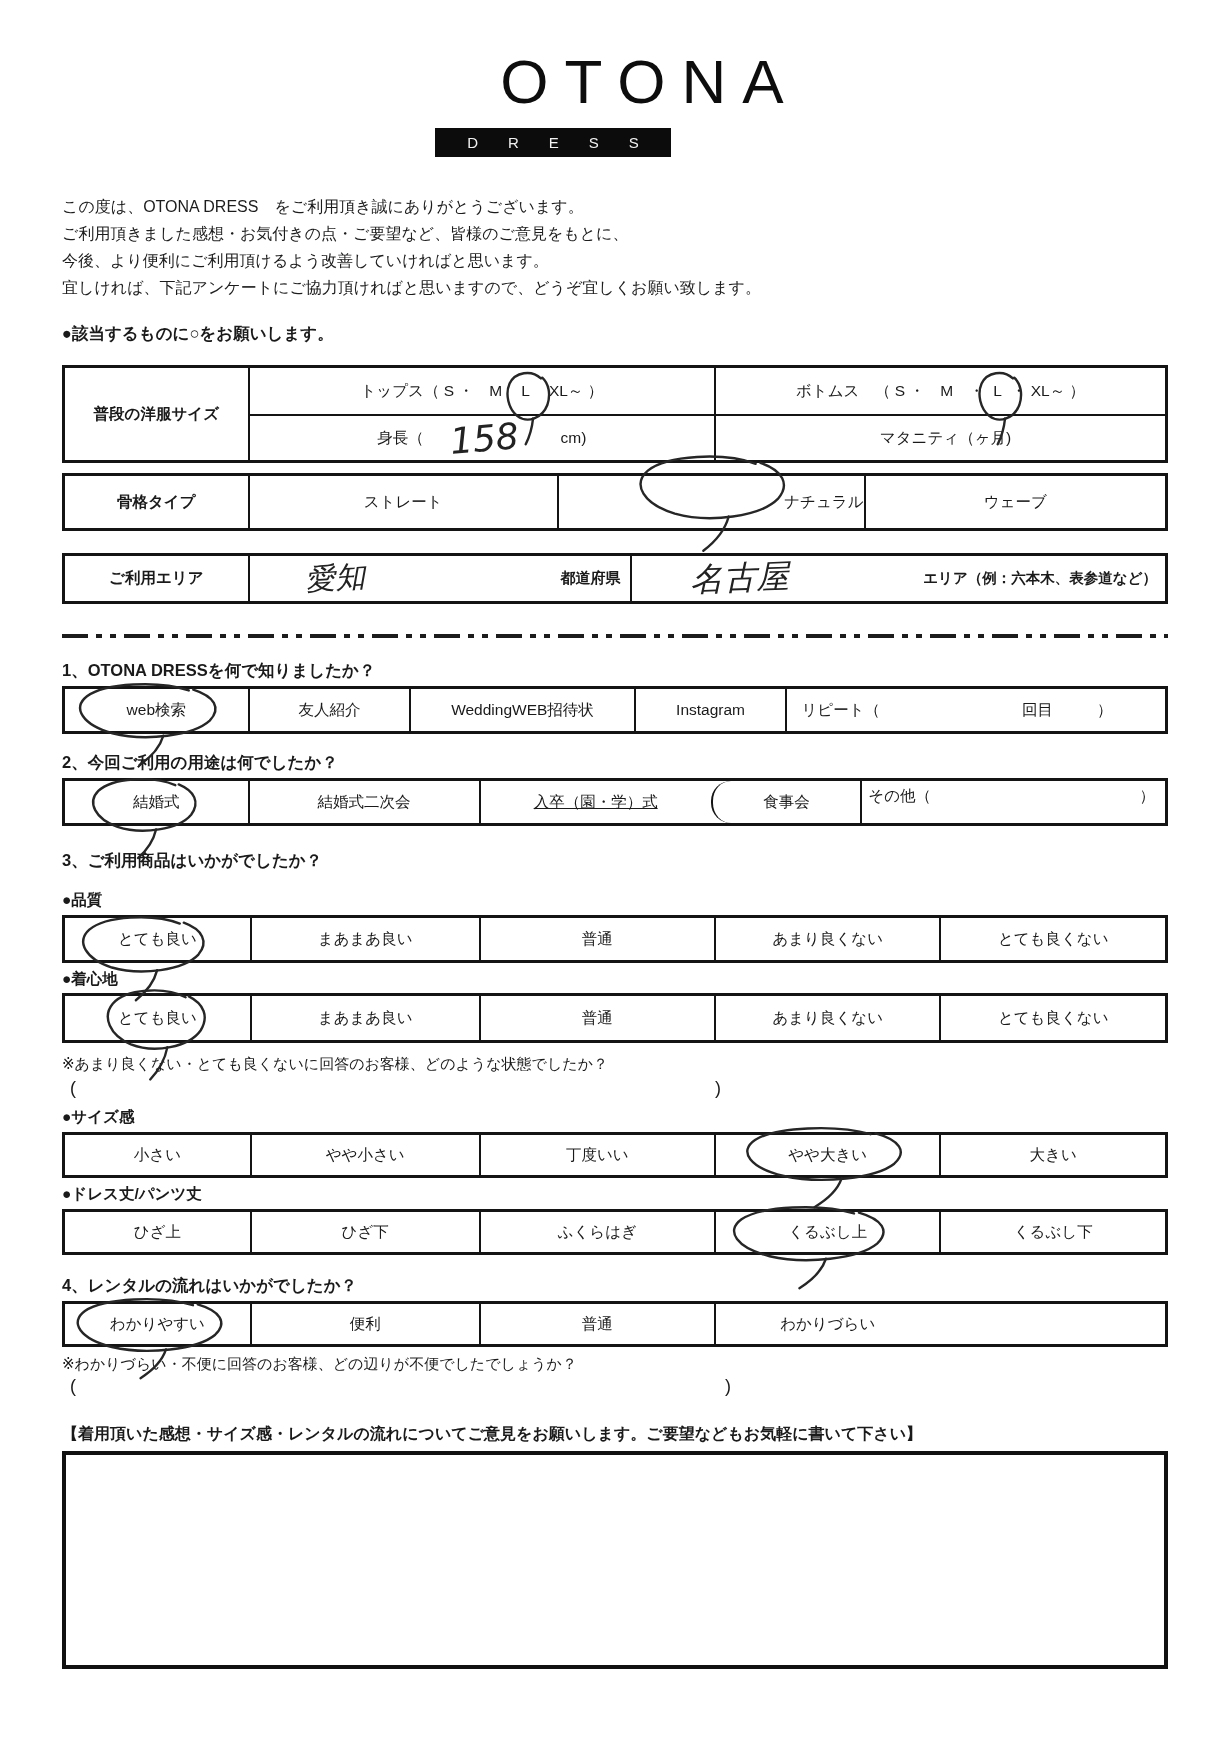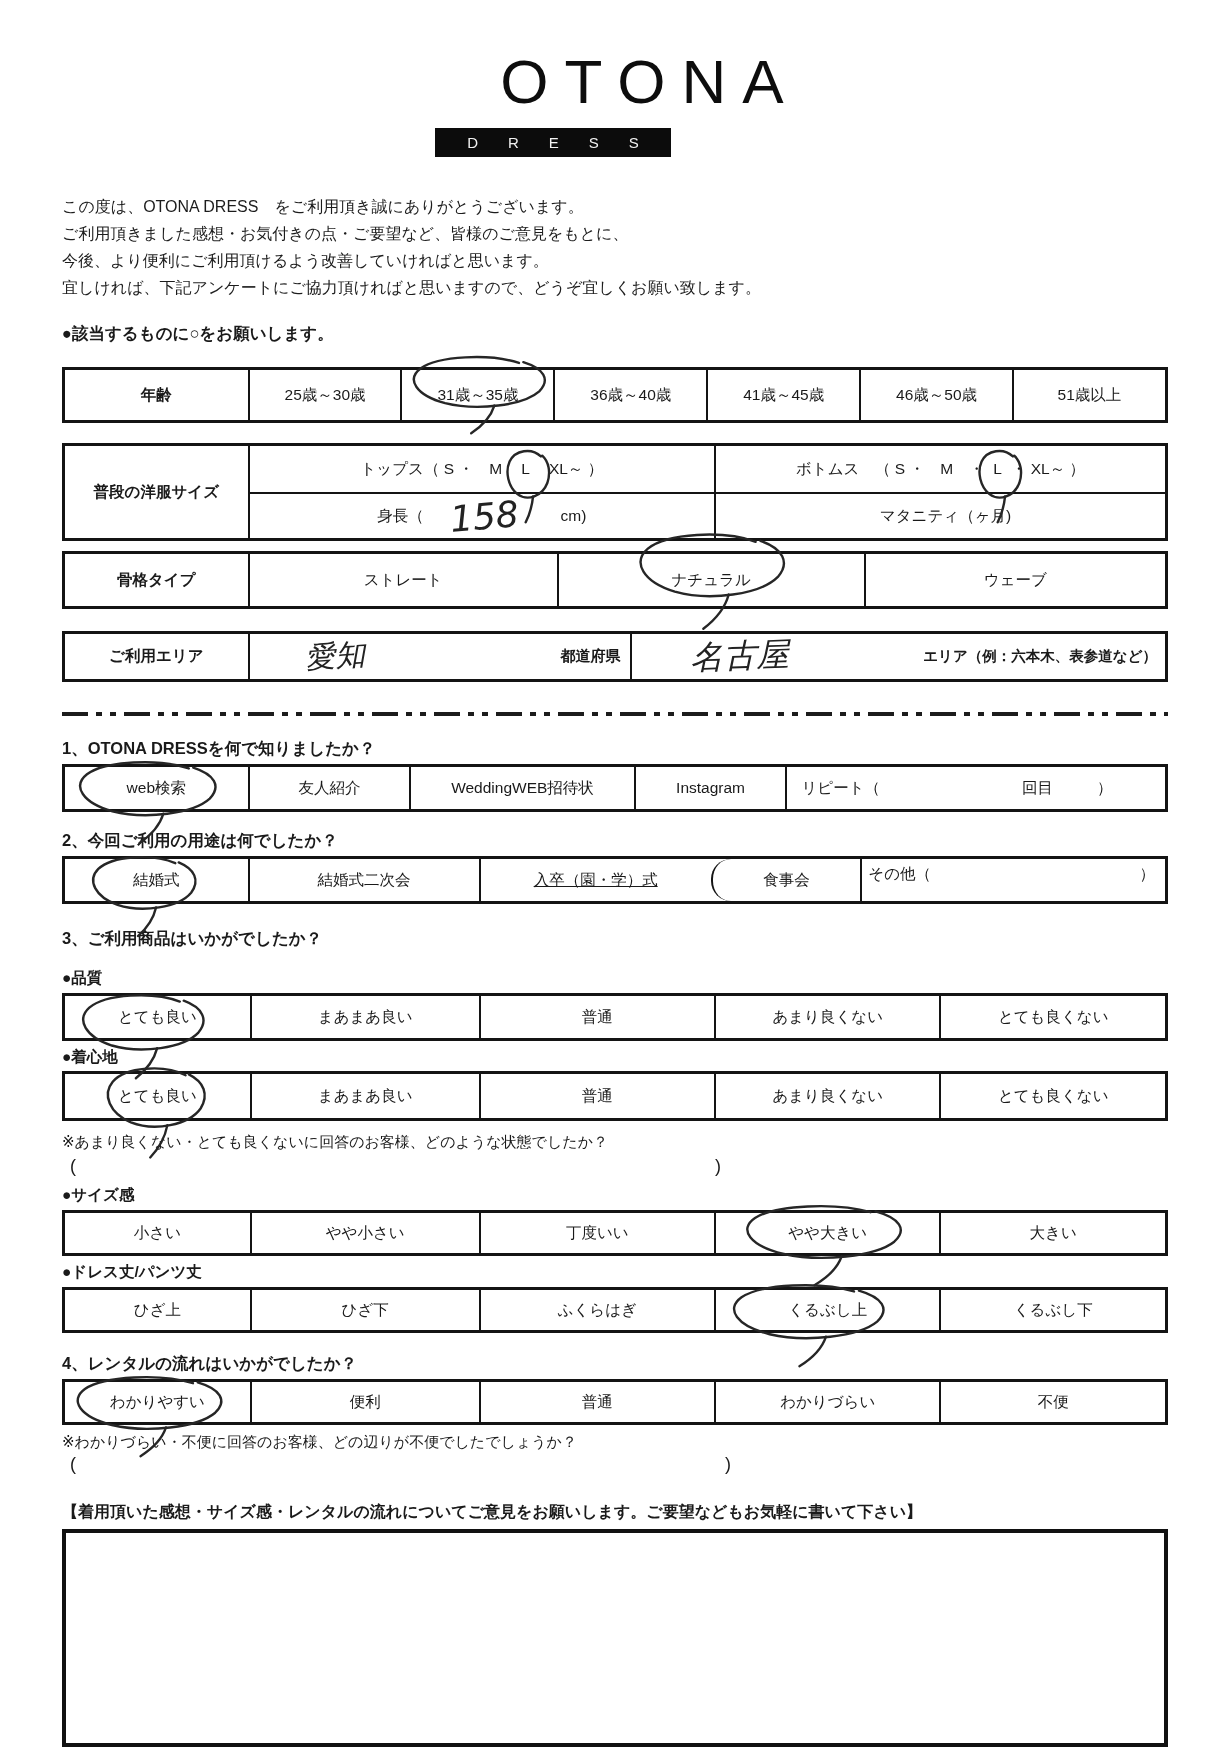--- a/index.html
+++ b/index.html
@@ -26,21 +26,21 @@
   .h50 .cell { height:50px; }
   .h42 .cell { height:42px; }
   .h44 .cell { height:44px; }
   .h40 .cell { height:40px; }
   .h52 .cell { height:52px; }
   .h45 .cell { height:45px; }
 
   
   .wlab { width:16.6%; }
   .wage { width:13.9%; }
-  .wsk1 { width:28.1%; } .wsk2 { width:27.9%; } .wsk3 { width:27.4%; }
+  .wsk1 { width:28.1%; } .wsk2 { width:27.9%;justify-content:flex-end; } .wsk3 { width:27.4%; }
   .war1 { width:34.8%; } .war2 { width:48.6%; }
   .wq1a { width:14.7%; } .wq1b { width:20.4%; } .wq1c { width:13.8%; } .wq1d { width:34.5%;text-align:center; }
   .wq2a { width:21.0%; } .wq2b { width:21.1%;text-decoration:underline; } .wq2c { width:13.6%;border-radius:20px; } .wq2d { width:27.7%; }
   .wr1 { width:16.8%; } .wr2 { width:20.8%; } .wr3 { width:21.4%; } .wr4 { width:20.5%; } .wr5 { width:20.5%; }
 
   
   .tbl-size { display:grid; grid-template-columns:16.6% 42.4% 41%; border:3px solid #141414; }
   .tbl-size .gcell { position:relative; display:flex; align-items:center; justify-content:center;
     height:46px; font-size:15.5px; border-left:2px solid #141414; border-top:2px solid #141414; box-sizing:border-box; }
   .tbl-size .size-label { grid-row:1 / 3; grid-column:1; border-left:none; border-top:none; height:auto; font-weight:bold; }
@@ -94,34 +94,20 @@
 
     <div class="intro">
       <div>この度は、OTONA DRESS　をご利用頂き誠にありがとうございます。</div>
       <div>ご利用頂きました感想・お気付きの点・ご要望など、皆様のご意見をもとに、</div>
       <div>今後、より便利にご利用頂けるよう改善していければと思います。</div>
       <div>宜しければ、下記アンケートにご協力頂ければと思いますので、どうぞ宜しくお願い致します。</div>
     </div>
 
     <div class="instruction">●該当するものに○をお願いします。</div>
 
-    <div class="tbl h50" style="margin-top:22px">
-      <div class="cell hdr wlab">年齢</div>
-      <div class="cell wage">25歳～30歳</div>
-      <div class="cell wage">
-        <span>31歳～35歳</span>
-        <svg class="mark" viewBox="0 0 100 100" preserveAspectRatio="none" style="left:2%;top:-30%;width:96%;height:158%">
-            <use href="#hand-circle" xlink:href="#hand-circle"></use>
-          </svg>
-      </div>
-      <div class="cell wage">36歳～40歳</div>
-      <div class="cell wage">41歳～45歳</div>
-      <div class="cell wage">46歳～50歳</div>
-      <div class="cell wage">51歳以上</div>
-    </div>
 
     <div class="tbl-size" style="margin-top:20px">
       <div class="gcell size-label">普段の洋服サイズ</div>
       <div class="gcell r1">
         <span>トップス（ S ・　M</span>
         <span class="circled" style="margin:0 16px">
           <span>L</span>
           <svg class="mark" viewBox="0 0 100 100" preserveAspectRatio="none" style="left:-13px;top:-11px;width:46px;height:74px">
               <use href="#hand-circle" xlink:href="#hand-circle"></use>
             </svg>
@@ -278,21 +264,20 @@
     <div class="tbl h40" style="margin-top:4px">
       <div class="cell wr1">
         <span>わかりやすい</span>
         <svg class="mark" viewBox="0 0 100 100" preserveAspectRatio="none" style="left:2%;top:-18%;width:86%;height:205%">
             <use href="#hand-circle" xlink:href="#hand-circle"></use>
           </svg>
       </div>
       <div class="cell wr2">便利</div>
       <div class="cell wr3">普通</div>
       <div class="cell wr4">わかりづらい</div>
-      <div class="cell wr5">不便</div>
     </div>
 
     <div class="note" style="margin-top:8px">※わかりづらい・不便に回答のお客様、どの辺りが不便でしたでしょうか？</div>
     <div class="paren-row" style="margin-top:2px">
       <span class="p-open">(</span>
       <span class="p-close" style="left:663px">)</span>
     </div>
 
     <div class="comment-title">【着用頂いた感想・サイズ感・レンタルの流れについてご意見をお願いします。ご要望などもお気軽に書いて下さい】</div>
     <div class="comment-box"></div>

